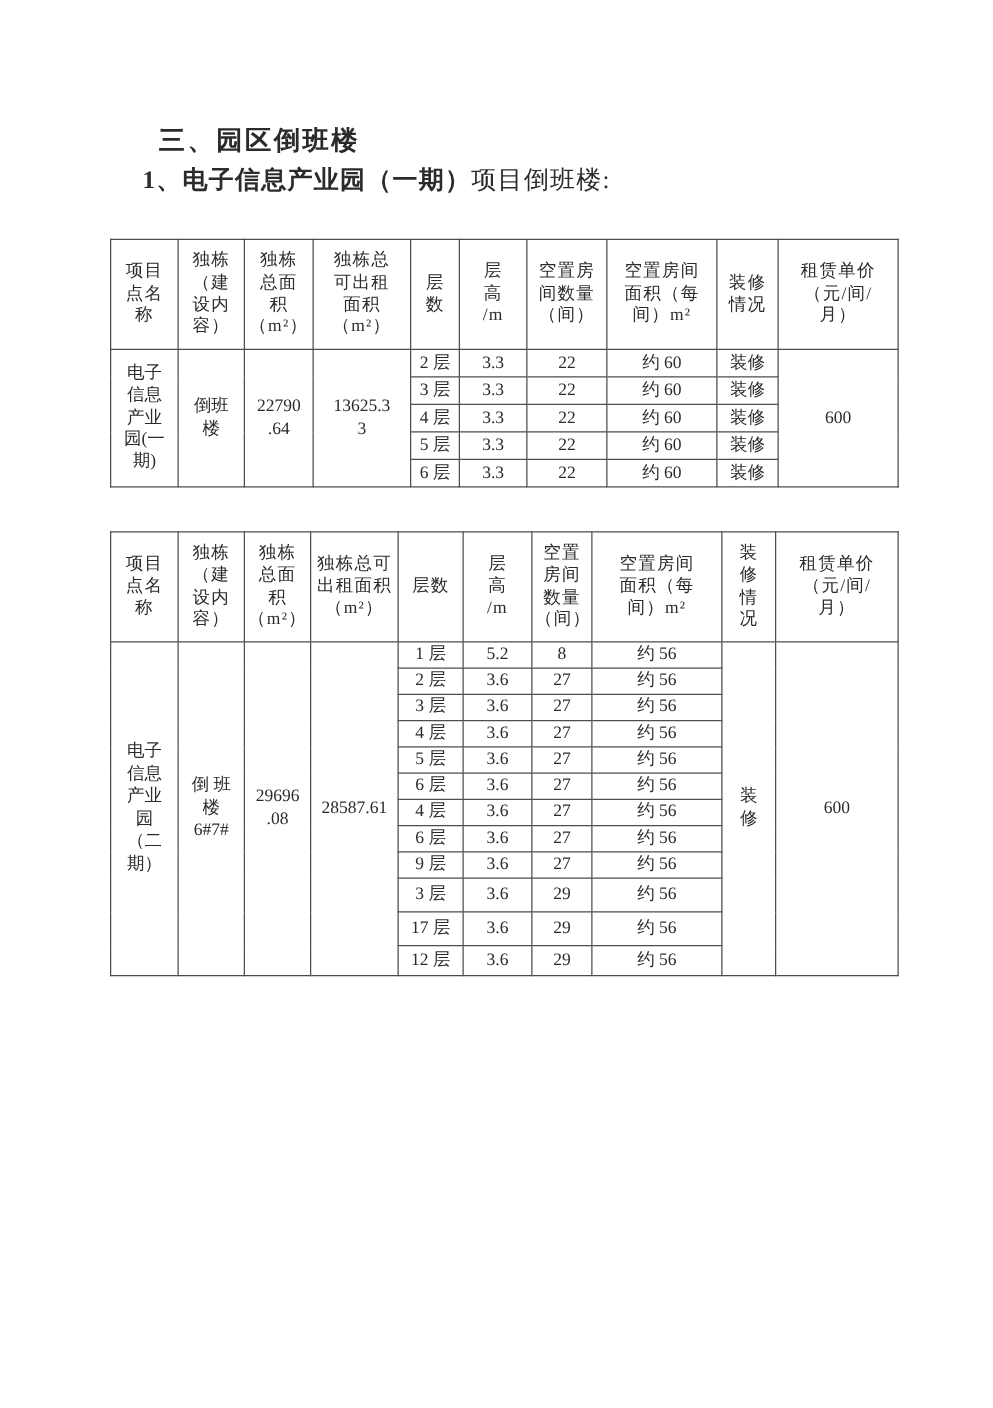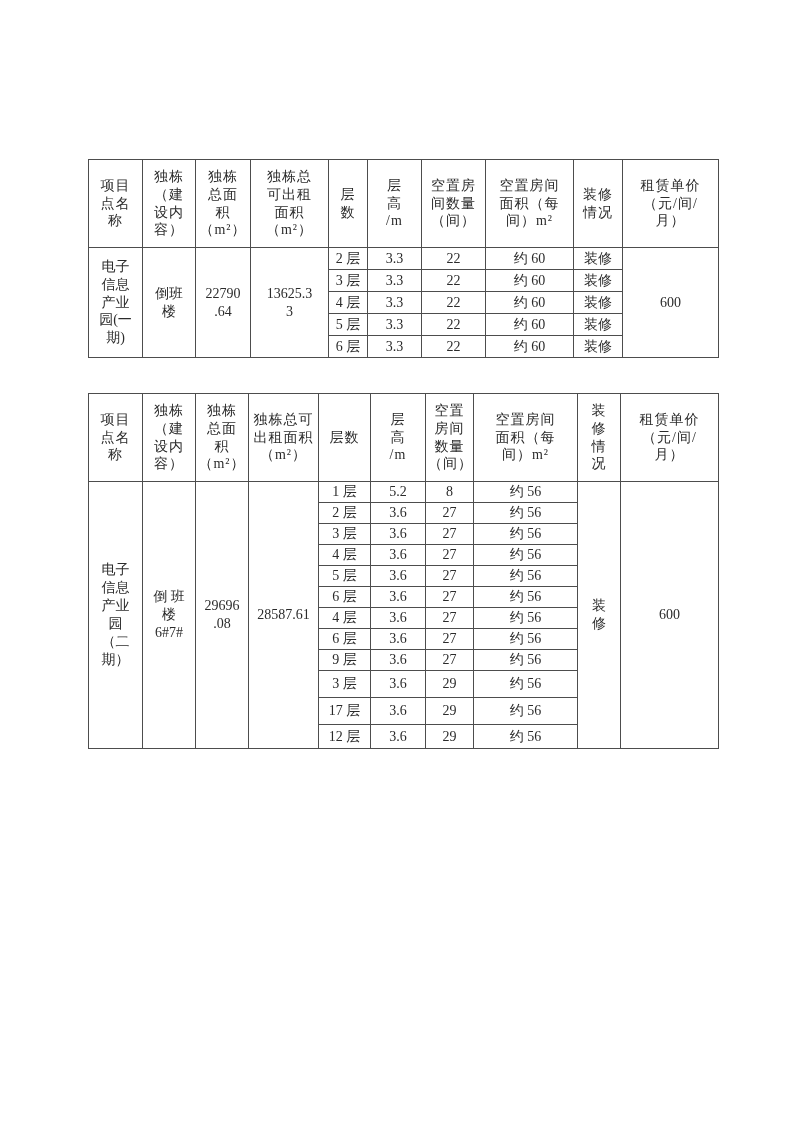--- a/index.html
+++ b/index.html
@@ -13,38 +13,40 @@
     font-size:21px; font-weight:bold; letter-spacing:2px; white-space:nowrap;
   }
   .sub-heading {
     position:absolute; font-size:20px; white-space:nowrap; letter-spacing:1px;
   }
   .sub-heading .bold { font-weight:bold; }
   .sub1 { left:114px; top:130px; }
   .sub2 { left:114px; top:367px; }
   table.doc {
     position:absolute; left:88px; width:631px;
-    border-collapse:collapse; table-layout:fixed;
+    border-collapse:collapse; table-layout:fixed;margin-top:32px;
   }
   .t1 { top:159px; }
   .t2 { top:393px; }
   table.doc td {
     border:1px solid #4d4d4d;
     text-align:center; vertical-align:middle;
     font-size:14px; line-height:1.28; padding:0 2px;
     white-space:pre-line; overflow:hidden;
   }
   table.doc td.hd { letter-spacing:1px; }
 </style>
 </head>
 <body>
 
 <div class="page">
 
-
+  <div class="section-heading">三、园区倒班楼</div>
+
+  <div class="sub-heading sub1"><span class="bold">1、电子信息产业园（一期）</span><span>项目倒班楼:</span></div>
 
   <table class="doc t1">
     <colgroup>
       <col style="width:54px">
         <col style="width:53px">
         <col style="width:55px">
         <col style="width:78px">
         <col style="width:39px">
       <col style="width:54px">
         <col style="width:64px">

